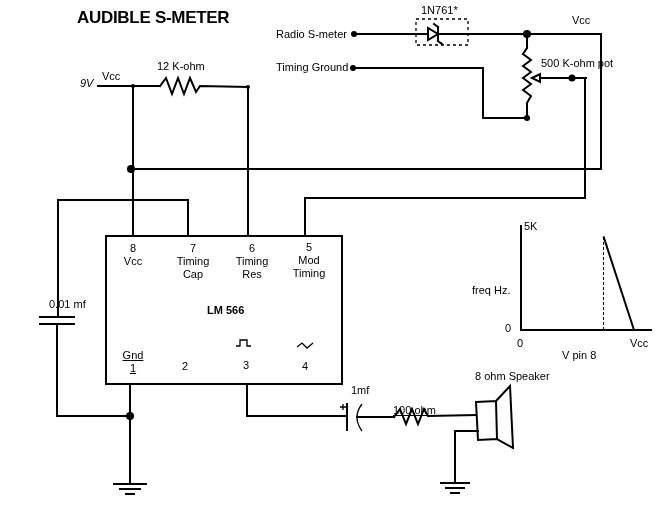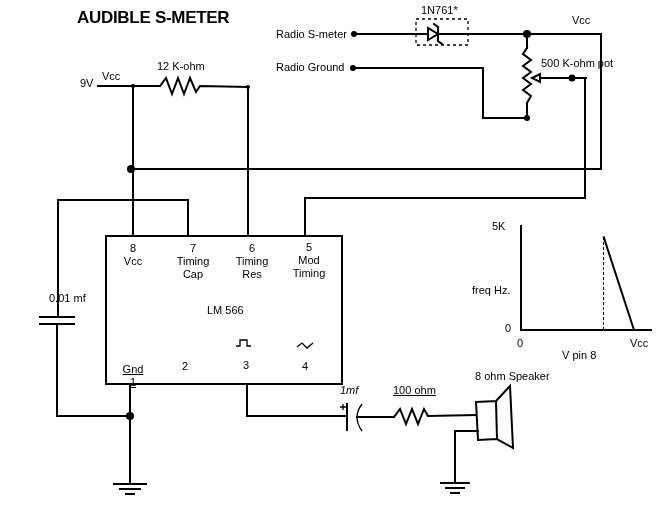--- a/index.html
+++ b/index.html
@@ -74,33 +74,33 @@
   <path class="w" d="M521,226 L521,330"></path>
   <path class="w" d="M521,330 L651,330"></path>
   <g id="chart-marks">
       <polyline points="603.49,236.39999999999998 634,330" fill="none" stroke="#000" stroke-width="2"></polyline>
       <polyline points="603.49,330 603.49,236.39999999999998" fill="none" stroke="#000" stroke-width="1" stroke-dasharray="3 2"></polyline>
     </g>
 </svg>
 
 <div class="lbl title" style="left:77px;top:8px;">AUDIBLE S-METER</div>
 
-<div class="lbl" style="left:80px;top:77px;">9V</div>
+<div class="lbl" style="left:80px;top:77px;font-style:italic;">9V</div>
 <div class="lbl" style="left:102px;top:70px;">Vcc</div>
 <div class="lbl" style="left:157px;top:60px;">12 K-ohm</div>
 
 <div class="lbl" style="left:276px;top:28px;text-align:center;">Radio S-meter</div>
-<div class="lbl" style="left:276px;top:61px;">Radio Ground</div>
+<div class="lbl" style="left:276px;top:61px;">Timing Ground</div>
 <div class="lbl" style="left:421px;top:4px;">1N761*</div>
 <div class="lbl" style="left:572px;top:14px;">Vcc</div>
 <div class="lbl" style="left:541px;top:57px;">500 K-ohm pot</div>
 
-<div class="lbl" style="left:14px;top:292px;padding-left:35px;">0.01 mf</div>
-<div class="lbl" style="left:340px;top:384px;font-style:italic;">1mf</div>
-<div class="lbl" style="left:393px;top:384px;text-decoration:underline;">100 ohm</div>
+<div class="lbl" style="left:14px;top:298px;padding-left:35px;">0.01 mf</div>
+<div class="lbl" style="left:351px;top:384px;">1mf</div>
+<div class="lbl" style="left:393px;top:404px;text-decoration:underline;">100 ohm</div>
 <div class="lbl" style="left:475px;top:370px;">8 ohm Speaker</div>
 
 <div class="lbl ctr" style="left:118px;top:242px;width:30px;">
   <div>8</div>
   <div>Vcc</div>
 </div>
 <div class="lbl ctr" style="left:175px;top:242px;width:36px;">
   <div>7</div>
   <div>Timing</div>
   <div>Cap</div>
@@ -109,32 +109,32 @@
   <div>6</div>
   <div>Timing</div>
   <div>Res</div>
 </div>
 <div class="lbl ctr" style="left:292px;top:241px;width:34px;">
   <div>5</div>
   <div>Mod</div>
   <div>Timing</div>
 </div>
 
-<div class="lbl" style="left:207px;top:304px;">LM 566</div>
+<div class="lbl" style="left:207px;top:304px;font-weight:bold;">LM 566</div>
 
-<div class="lbl ctr" style="left:118px;top:363px;width:30px;text-decoration:underline;">
+<div class="lbl ctr" style="left:118px;top:349px;width:30px;text-decoration:underline;">
   <div>Gnd</div>
   <div>1</div>
 </div>
 <div class="lbl" style="left:182px;top:360px;">2</div>
 <div class="lbl" style="left:243px;top:359px;">3</div>
 <div class="lbl" style="left:302px;top:360px;">4</div>
 <svg width="669" height="508" style="pointer-events:none">
   <path class="thin" d="M236,346 L240,346 L240,340 L247,340 L247,346 L251,346"></path>
   <path class="thin" d="M297,347 L302,343 L307,348 L313,343"></path>
 </svg>
 
-<div class="lbl" style="left:492px;top:220px;">5K</div>
+<div class="lbl" style="left:524px;top:220px;">5K</div>
 <div class="lbl" style="left:472px;top:268px;margin-top:16px;">freq Hz.</div>
 <div class="lbl" style="left:505px;top:322px;">0</div>
 <div class="lbl" style="left:517px;top:337px;">0</div>
 <div class="lbl" style="left:630px;top:337px;">Vcc</div>
 <div class="lbl" style="left:562px;top:349px;">V pin 8</div>
 
 </body></html>

